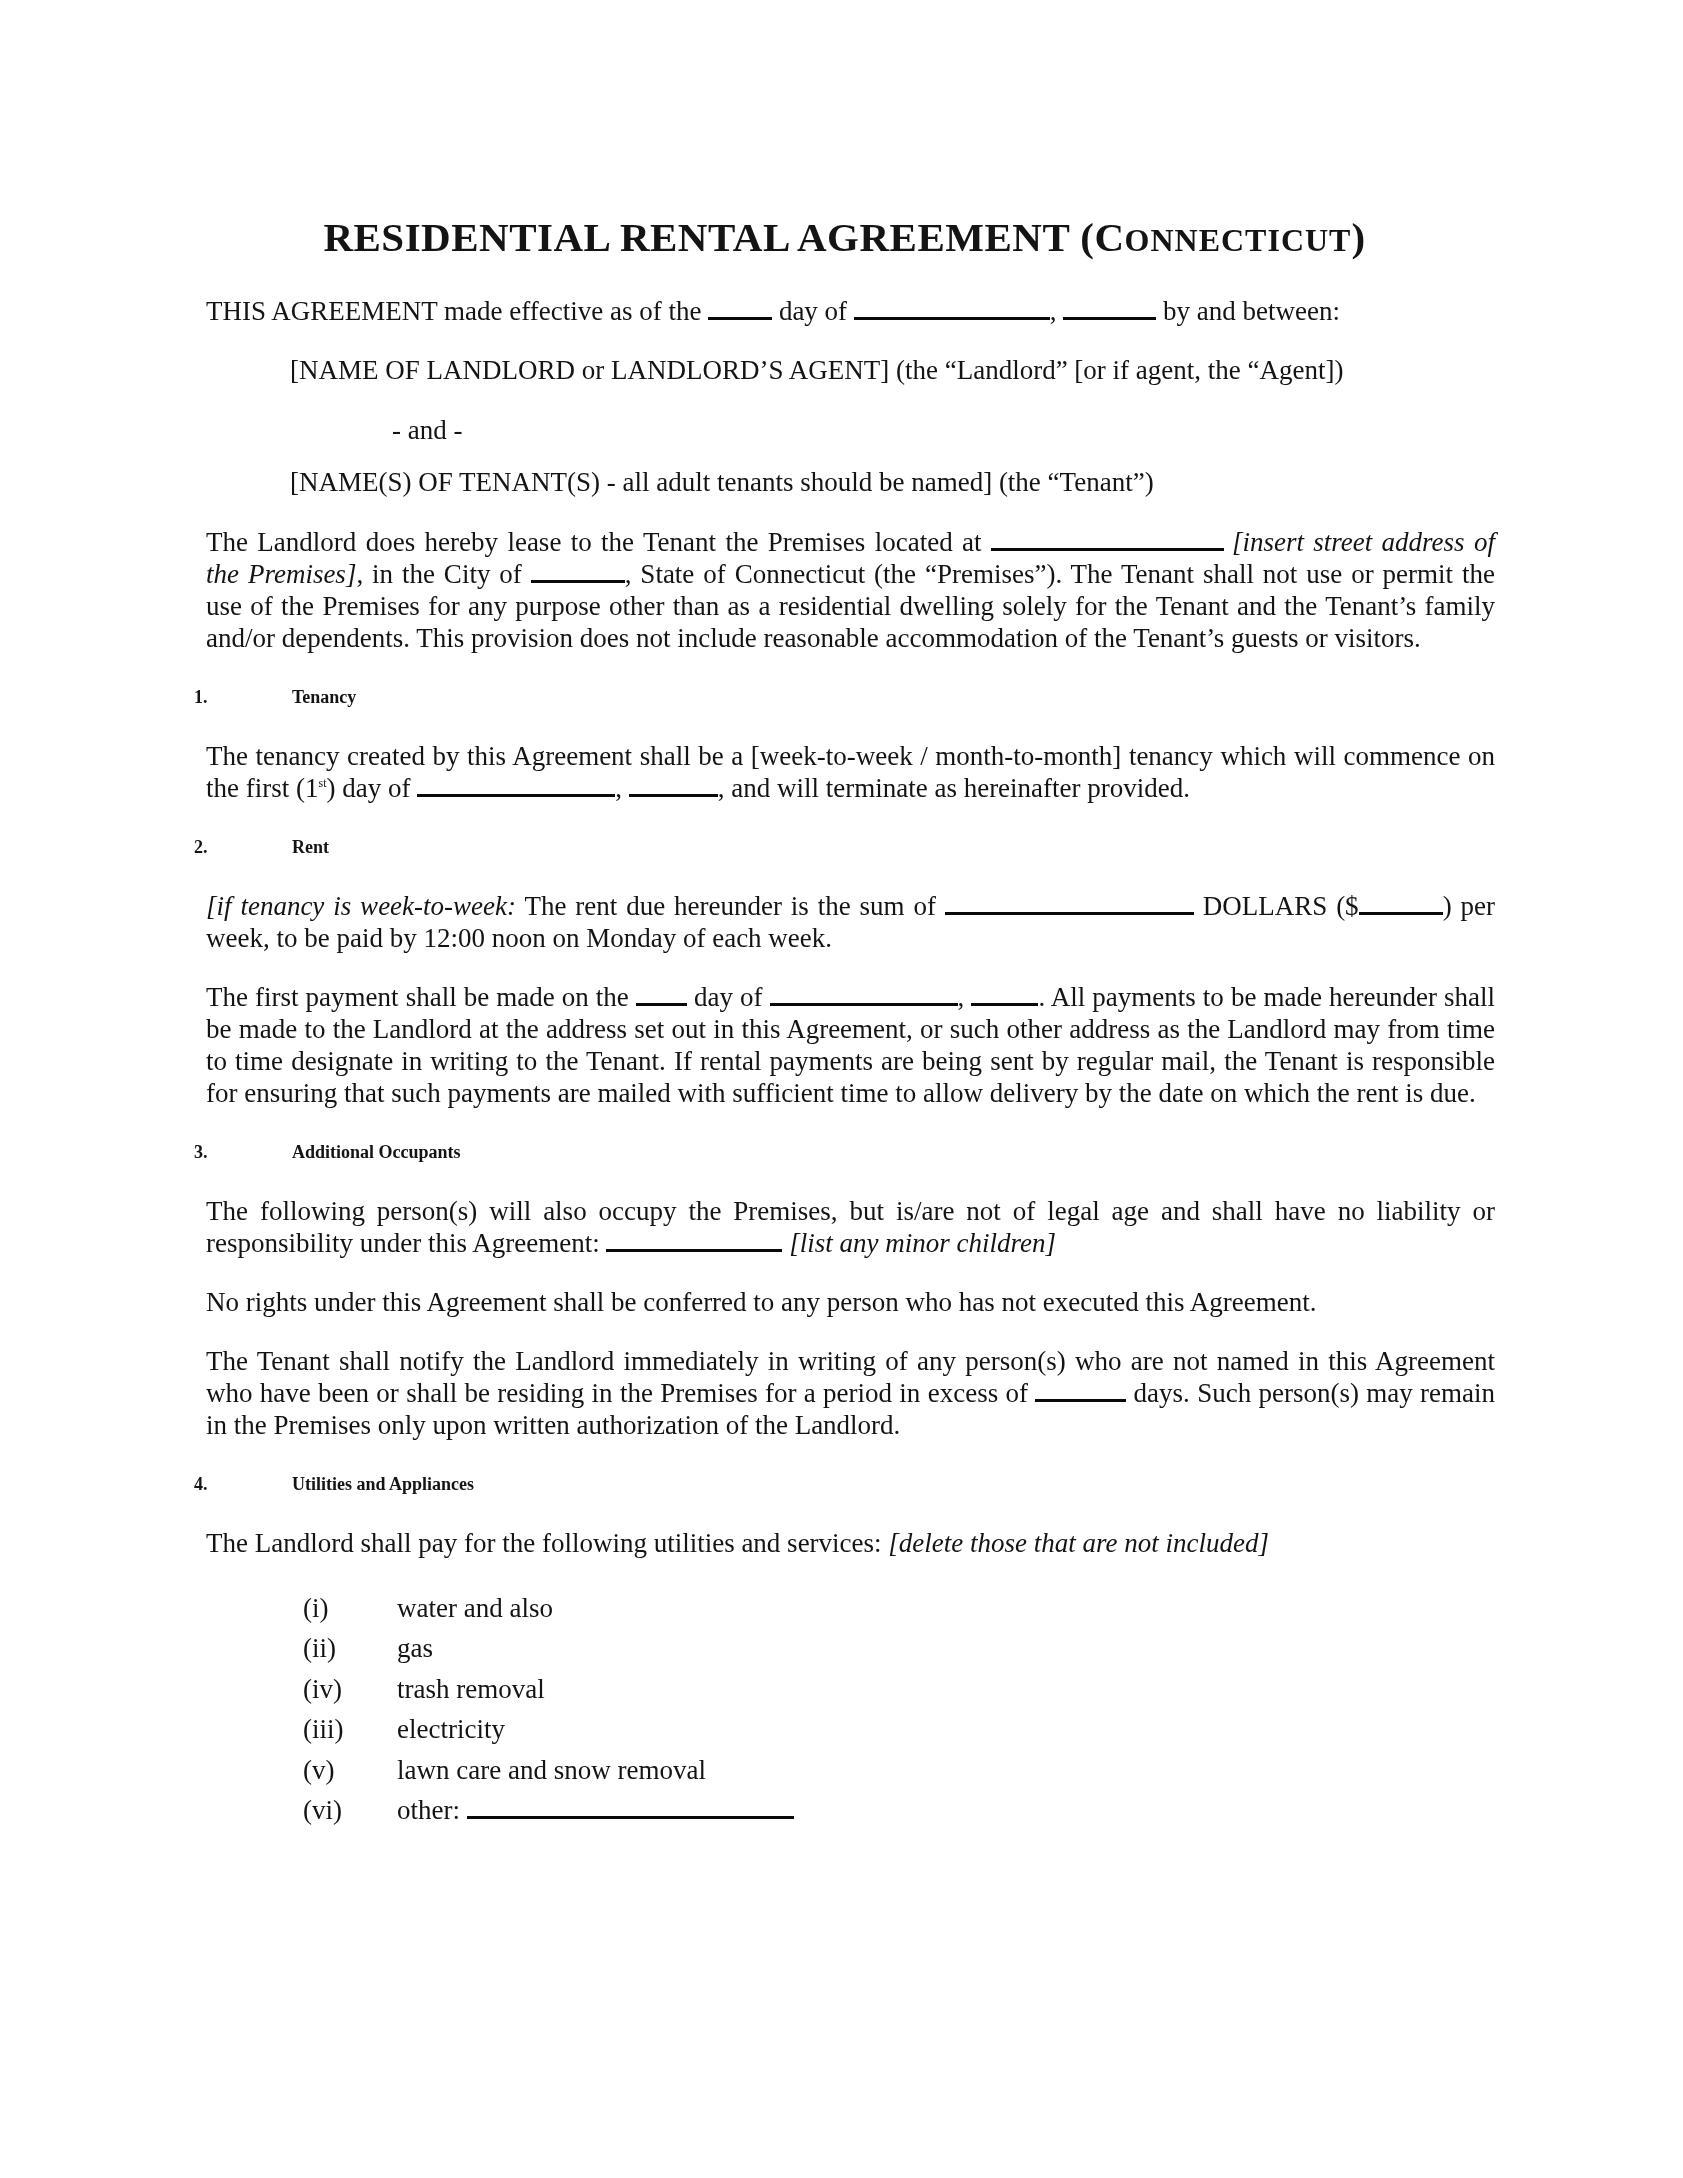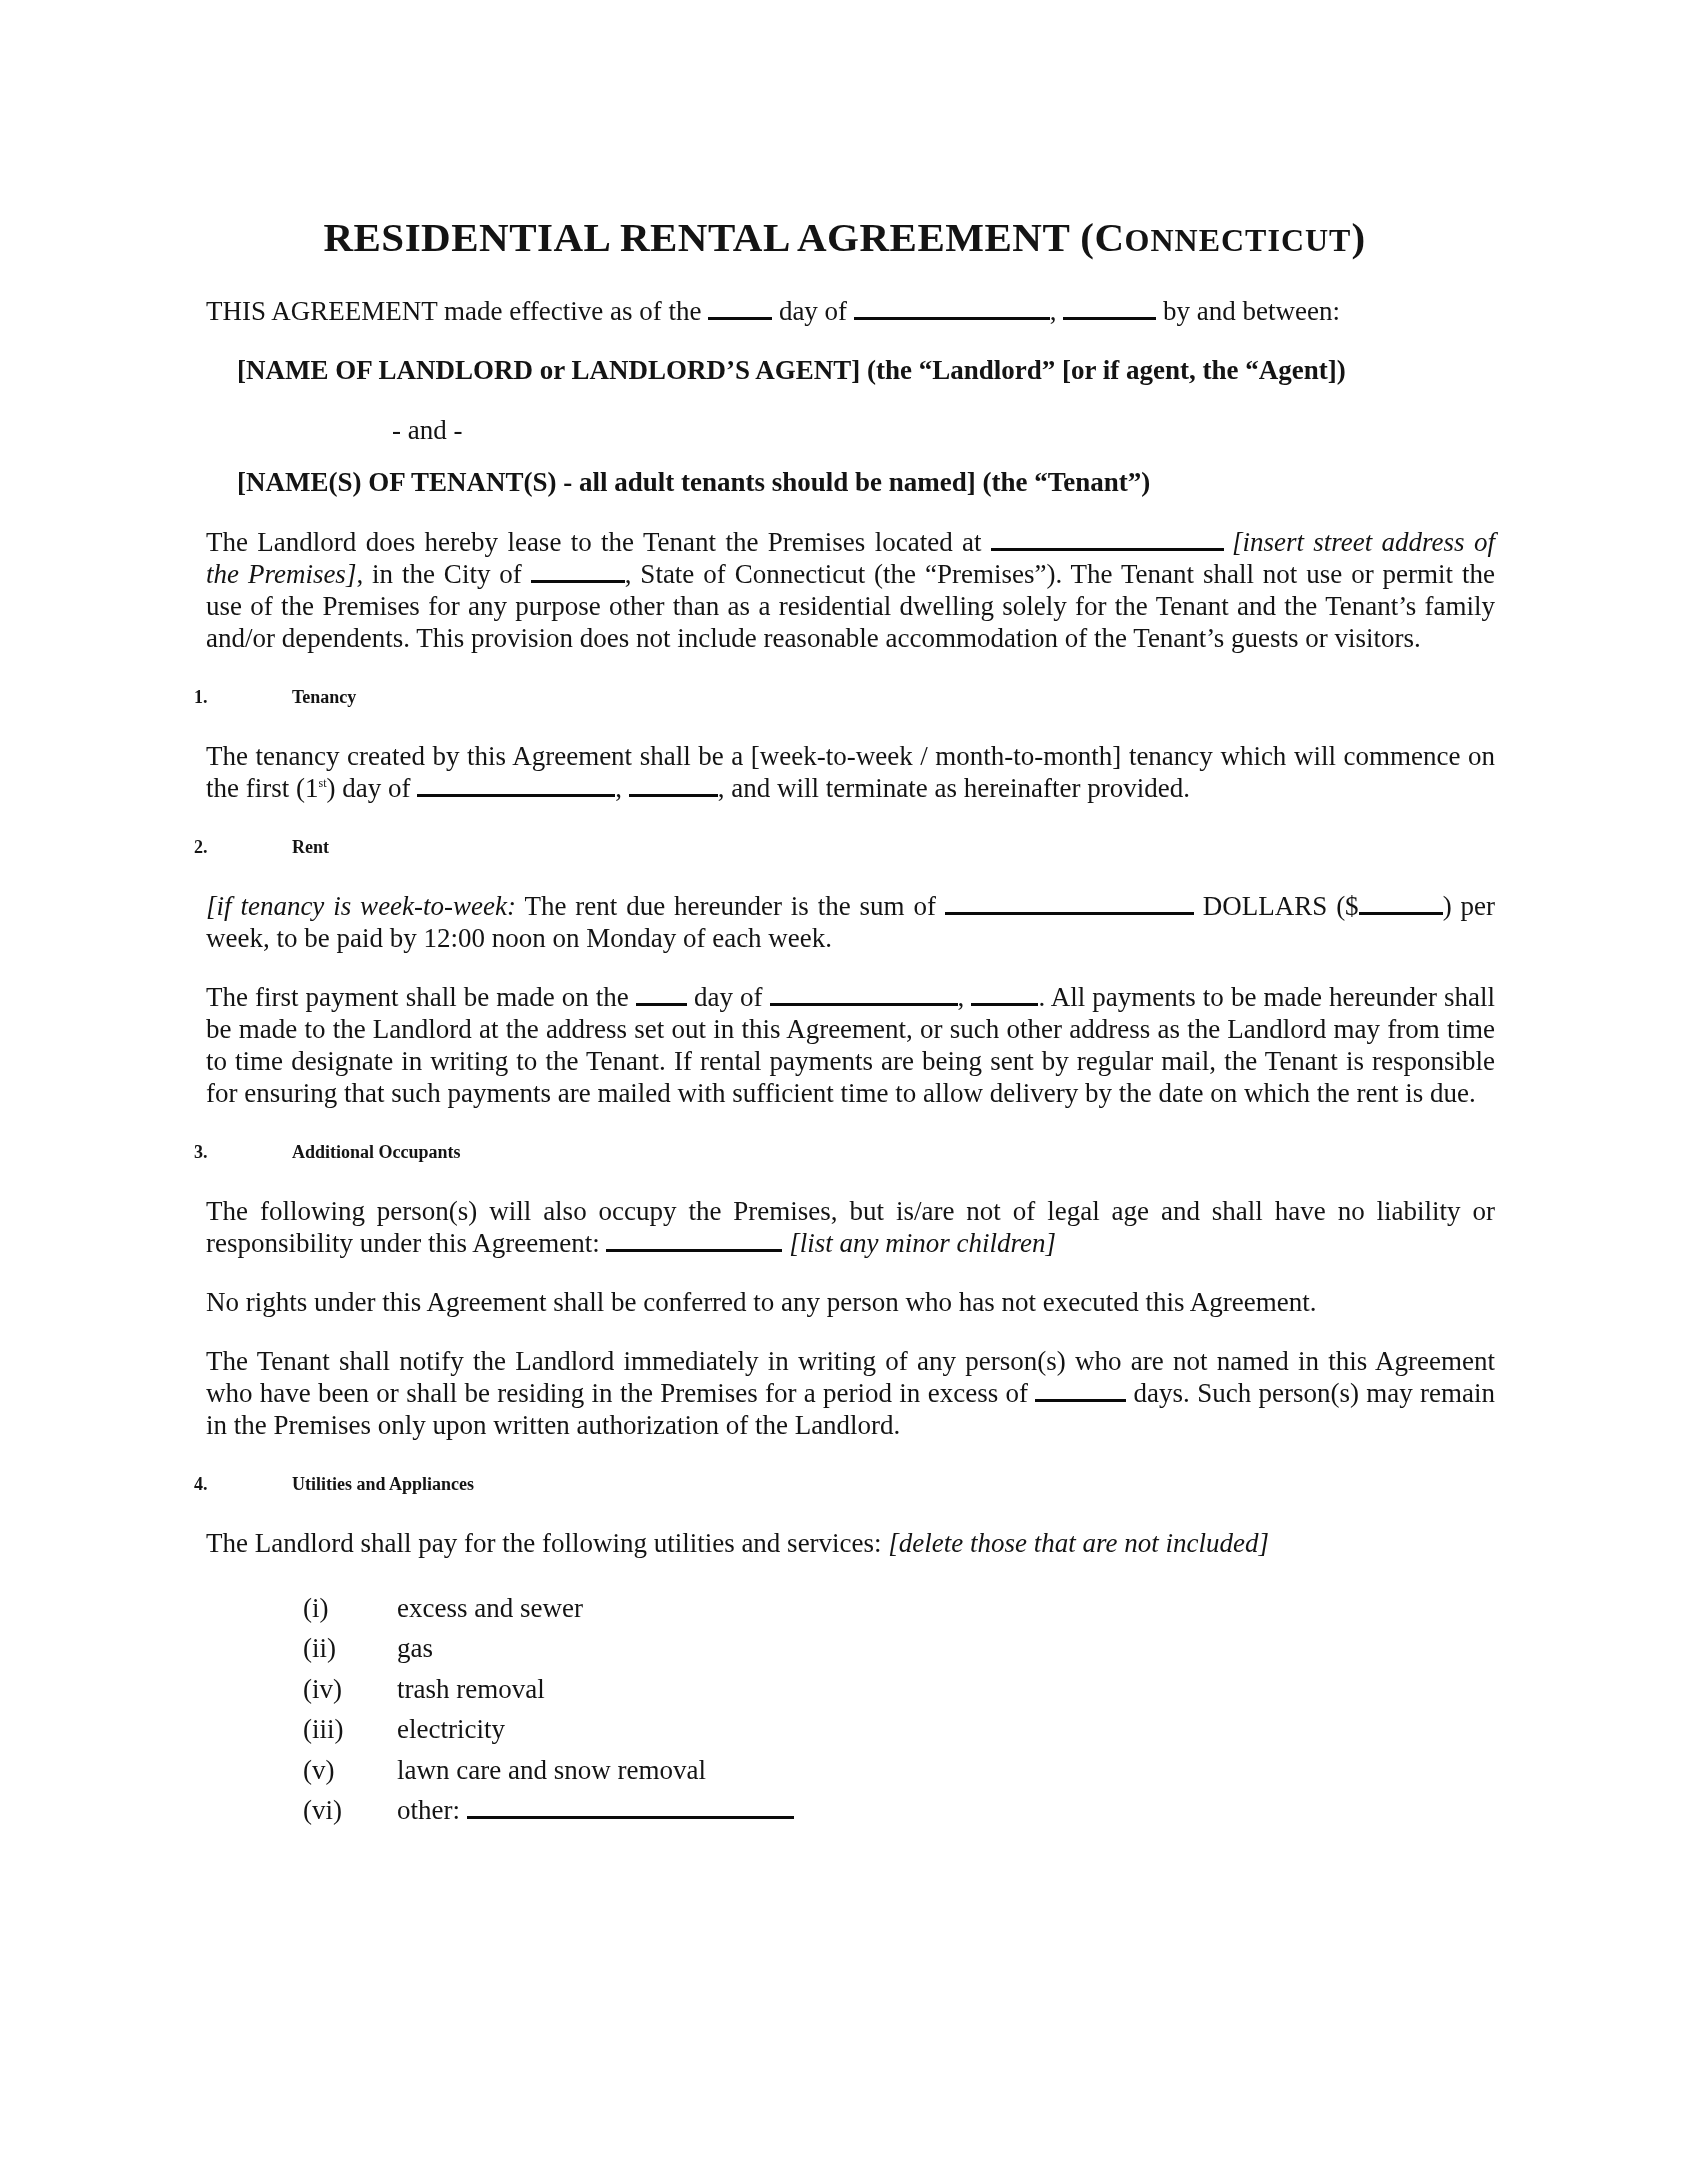--- a/index.html
+++ b/index.html
@@ -21,21 +21,21 @@
     margin: 0 0 32px 0;
     letter-spacing: 0.5px;
     white-space: nowrap;
   }
   .doc-title .sc { font-size: 32px; letter-spacing: 1px; }
   .para {
     font-size: 27px; line-height: 32px;
     margin: 0 0 27px 12px;
   }
   .justify { text-align: justify; }
-  .party-block { margin-left: 43px; margin-bottom: 28px; font-weight: bold; }
+  .party-block { margin-left: 96px; margin-bottom: 28px; }
   .party-block .party-line { font-size: 27px; line-height: 32px; }
   .and-sep { margin-left: 198px; margin-bottom: 20px; font-size: 27px; line-height: 32px; }
   .sec-head {
     font-size: 18px; line-height: 32px; font-weight: 700;
     margin: 0 0 27px 0;
   }
   .h-num { display: inline-block; width: 98px; font-weight: 700; }
   .blank {
     display: inline-block;
     height: 6px;
@@ -86,21 +86,21 @@
 
   <p class="para justify">No rights under this Agreement shall be conferred to any person who has not executed this Agreement.</p>
 
   <p class="para justify"><span>The Tenant shall notify the Landlord immediately in writing of any person(s) who are not named in this Agreement who have been or shall be residing in the Premises for a period in excess of </span><span class="blank" style="width:91px"></span><span> days. Such person(s) may remain in the Premises only upon written authorization of the Landlord.</span></p>
 
   <h2 class="sec-head"><span class="h-num">4.</span><span>Utilities and Appliances</span></h2>
 
   <p class="para"><span>The Landlord shall pay for the following utilities and services: </span><em>[delete those that are not included]</em></p>
 
   <div class="ulist">
-    <div class="li"><span class="li-num">(i)</span><span>excess and sewer</span></div>
+    <div class="li"><span class="li-num">(i)</span><span>water and also</span></div>
     <div class="li"><span class="li-num">(ii)</span><span>gas</span></div>
     <div class="li"><span class="li-num">(iv)</span><span>trash removal</span></div>
     <div class="li"><span class="li-num">(iii)</span><span>electricity</span></div>
     <div class="li"><span class="li-num">(v)</span><span>lawn care and snow removal</span></div>
     <div class="li"><span class="li-num">(vi)</span><span>other: </span><span class="blank" style="width:327px"></span></div>
   </div>
 
 </div>
 
 

